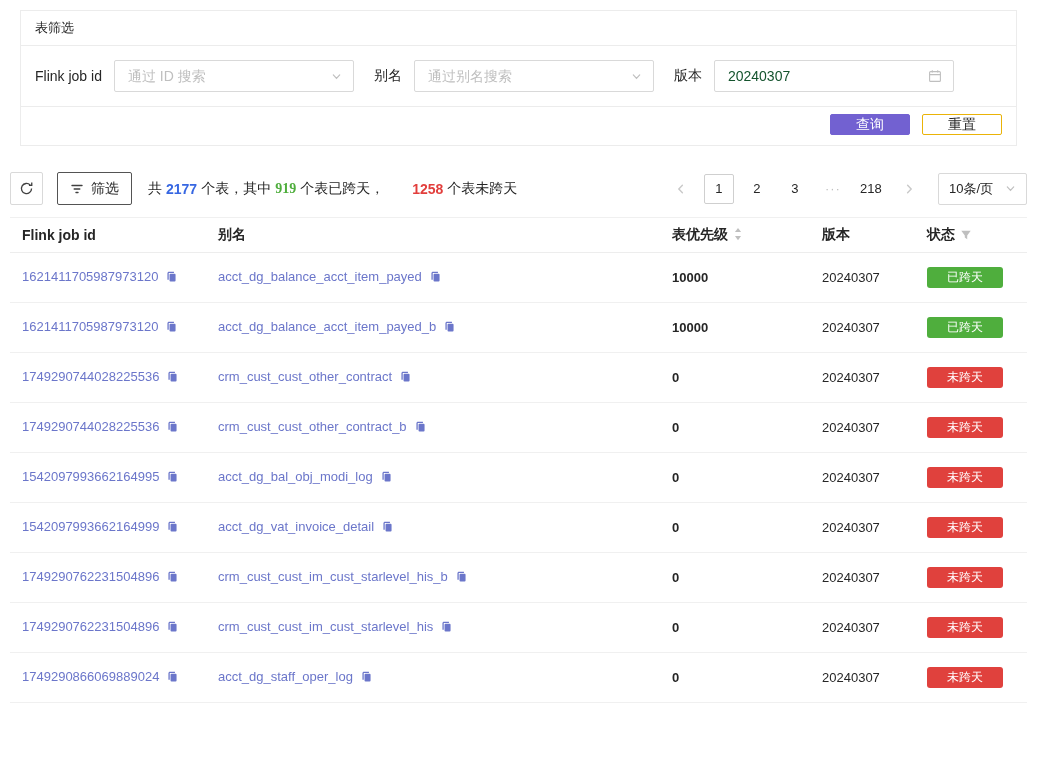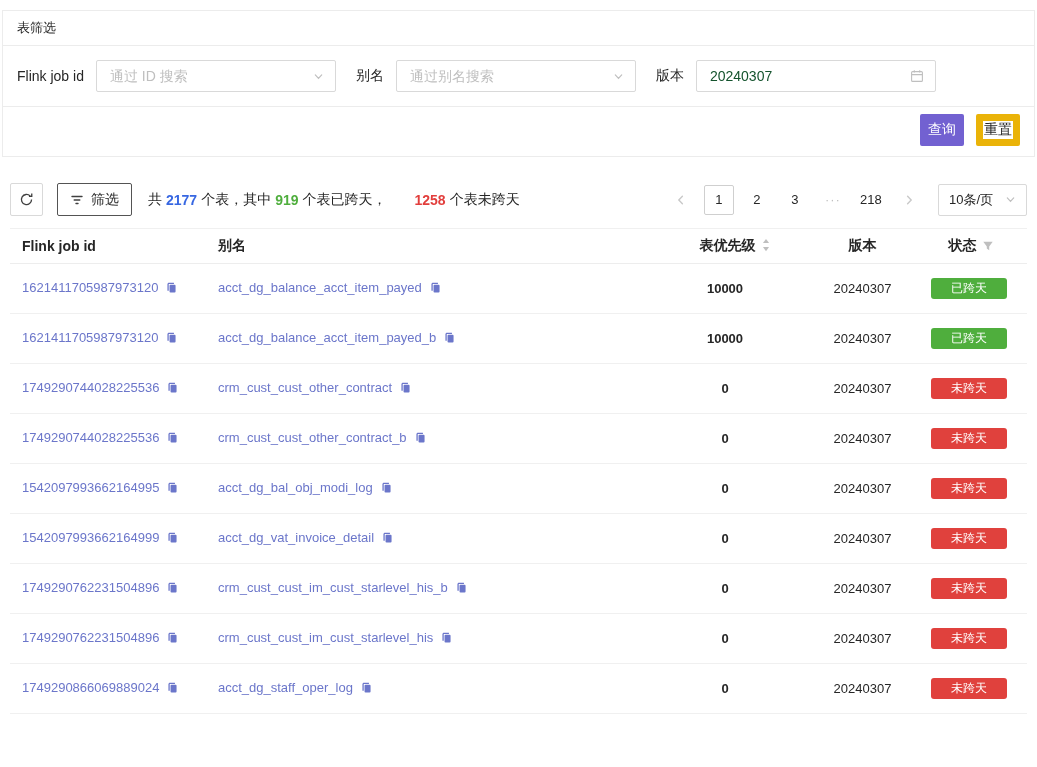--- a/index.html
+++ b/index.html
@@ -3,56 +3,56 @@
 <meta charset="utf-8">
 <style>
   * { box-sizing: border-box; }
   html,body { margin:0; padding:0; }
   body {
     width:1037px; height:767px; overflow:hidden; background:#fff;
     font-family:"Liberation Sans","DejaVu Sans",sans-serif;
     font-size:14px; color:#262626;
   }
   
-  .filter-card { margin:10px 2px 0; border:1px solid #ececec; background:#fff; }
+  .filter-card { margin:10px 20px 0; border:1px solid #ececec; background:#fff; }
   .card-title { padding:8px 14px; font-size:13px; color:#262626; border-bottom:1px solid #ececec; }
   .filter-row { display:flex; align-items:center; padding:14px; border-bottom:1px solid #ececec; }
   .f-group { display:flex; align-items:center; margin-right:20px; }
   .f-label { margin-right:12px; white-space:nowrap; }
   .select-box {
     width:240px; height:32px; border:1px solid #d9d9d9; border-radius:2px;
     display:flex; align-items:center; padding:0 11px; background:#fff; cursor:pointer;
   }
   .select-input {
     border:0; outline:0; flex:1; min-width:0; font-size:14px; color:#14532d;
     font-family:inherit; background:transparent;
   }
   .select-input::placeholder { color:#bfbfbf; }
   .suffix-icon { display:flex; align-items:center; margin-left:8px; }
   .action-row { display:flex; justify-content:flex-end; gap:12px; padding:7px 14px 10px; }
   .btn {
-    height:32px; padding:0 1px; border-radius:2px; font-size:14px; cursor:pointer;
-    border:7px solid #eab308; background:#fff; color:#262626; font-family:inherit;
+    height:21px; padding:0 25px; border-radius:2px; font-size:14px; cursor:pointer;
+    border:1px solid #eab308; background:#fff; color:#262626; font-family:inherit;
   }
   .btn.primary { background:var(--primary); border-color:var(--primary); color:#fff; }
   
   .toolbar { display:flex; align-items:center; margin:26px 10px 0; }
   .icon-btn {
     width:33px; height:33px; border:1px solid #d9d9d9; border-radius:2px; background:#fff;
     display:flex; align-items:center; justify-content:center; cursor:pointer; margin-right:14px;
   }
   .filter-btn {
     height:33px; border:1px solid #545454; border-radius:2px; background:#fff;
     display:flex; align-items:center; gap:7px; padding:0 12px; font-size:14px;
     color:#262626; cursor:pointer; font-family:inherit;
   }
   .summary { margin-left:16px; display:flex; align-items:center; white-space:nowrap; }
   .num { font-weight:700; margin:0 4px; }
   .num.total { color:var(--summary_blue); }
-  .num.green { color:var(--summary_green); }
+  .num.green { color:var(--summary_green);font-family:Liberation Serif, serif; }
   .num.red   { color:var(--summary_red);margin-left:28px; }
   .spacer { flex:1; }
   
   .pager { display:flex; align-items:center; gap:8px; list-style:none; margin:0; padding:0; }
   .page-btn {
     min-width:30px; height:30px; line-height:30px; text-align:center; border-radius:2px;
     cursor:pointer; color:#262626; font-size:13px; user-select:none;
   }
   .page-btn.active { border:1px solid #cfcfcf; line-height:28px; }
   .page-btn.arrow { color:#c9c9c9; display:flex; align-items:center; justify-content:center; }
@@ -62,21 +62,21 @@
     gap:12px; padding:0 10px; margin-left:14px; font-size:13px; color:#262626;
     cursor:pointer; background:#fff; white-space:nowrap;
   }
   
   .data-table { width:calc(100% - 20px); margin:12px 10px 0; border-collapse:collapse; font-size:13px; }
   .data-table th {
     font-size:14px; font-weight:700; color:#262626; padding:8px 12px;
     border-top:1px solid #f0f0f0; border-bottom:1px solid #ededed;
     text-align:left; white-space:nowrap;
   }
-  .data-table th.r, .data-table td.r { text-align:center; }
+  .data-table th.r, .data-table td.r { text-align:left; }
   .data-table td { padding:14px 12px; border-bottom:1px solid #f0f0f0; white-space:nowrap; }
   .th-icon { margin-left:5px; vertical-align:-2px; display:inline-block; }
   .link { color:var(--link); text-decoration:none; cursor:pointer; }
   .copy { color:var(--link); margin-left:7px; cursor:pointer; display:inline-block; vertical-align:-2px; }
   td.pr { padding-right:32px;font-weight:bold; }
   td.st { padding-right:16px; }
   .badge {
     display:inline-block; padding:3px 20px; border-radius:3px; font-size:12px;
     color:#fff; line-height:15px;
   }

